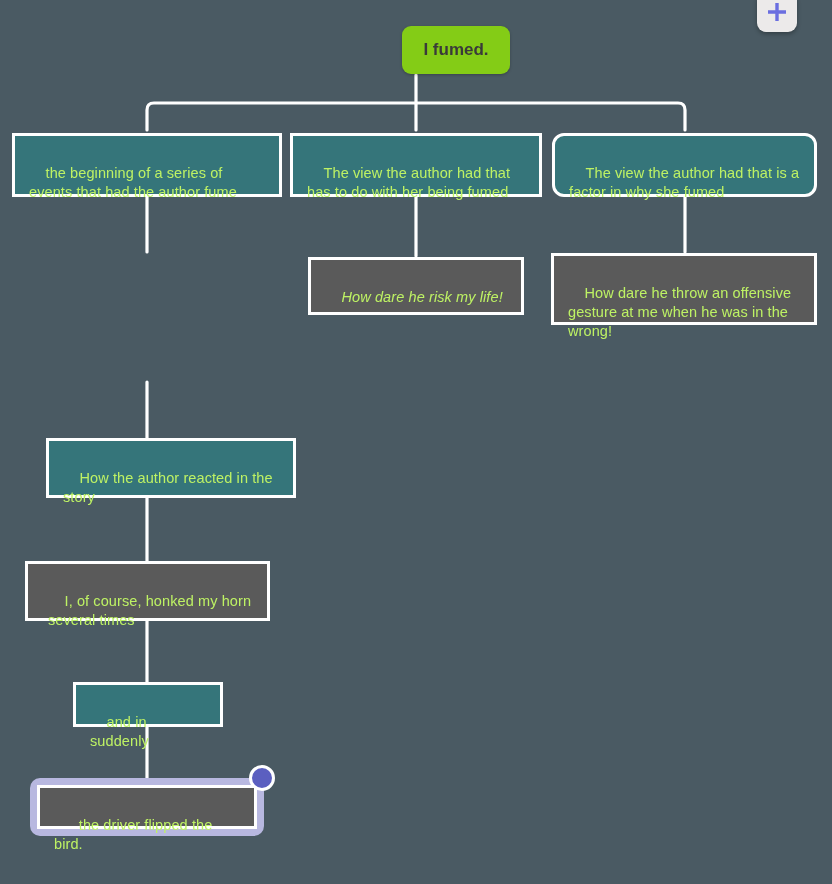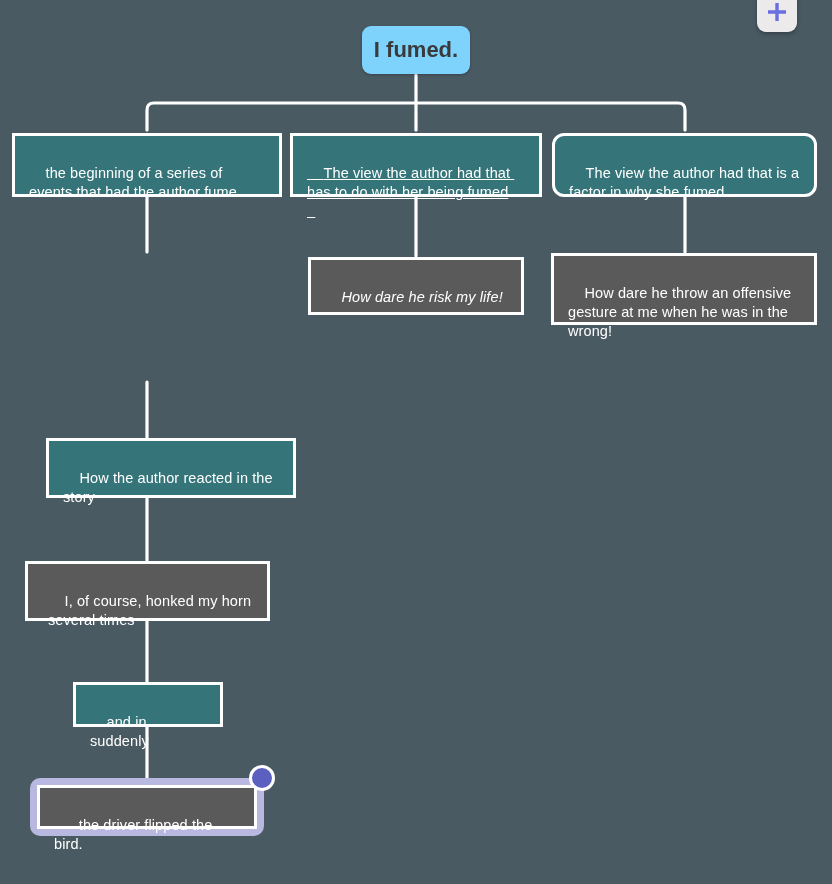--- a/index.html
+++ b/index.html
@@ -29,48 +29,49 @@
     top: 0;
     width: 832px;
     height: 884px;
     pointer-events: none;
   }
 
   
   .node {
     position: absolute;
     box-sizing: border-box;
-    color: #ffffff;
+    color: #bef264;
     font-size: 14.5px;
     line-height: 19px;
     letter-spacing: 0.1px;
     padding: 9px 12px 10px 14px;
     border: 3px solid #ffffff;
     white-space: pre-wrap;
   }
   .node.teal {
     background: #35757a;
   }
   .node.gray {
     background: #5a5a5a;
   }
 
   
   .root-node {
     position: absolute;
     box-sizing: border-box;
-    background: #7dd3fc;
+    background: #84cc16;
     color: #3a3a3a;
-    font-size: 22px;
+    font-size: 17px;
     font-weight: bold;
     border-radius: 9px;
     display: flex;
     align-items: center;
     justify-content: center;
     box-shadow: 0 1px 3px rgba(0,0,0,0.25);
+    margin-left: 40px;
   }
 
   
   .selected-wrap {
     position: absolute;
     box-sizing: border-box;
     background: #b8b8e0;
     padding: 7px;
     border-radius: 10px;
   }
@@ -141,21 +142,21 @@
   </div>
 
   <div class="root-node" style="left:362px; top:26px; width:108px; height:48px;">
     <span>I fumed.</span>
   </div>
 
   <div class="node teal" style="left:12px; top:133px; width:270px; height:64px;">
     <span>the beginning of a series of events that had the author fume</span>
   </div>
 
-  <div class="node teal" style="left:290px; top:133px; width:252px; height:64px;text-decoration:underline;">
+  <div class="node teal" style="left:290px; top:133px; width:252px; height:64px;">
     <span>The view the author had that has to do with her being fumed</span>
   </div>
 
   <div class="node teal" style="left:552px; top:133px; width:265px; height:64px;border-radius:12px;">
     <span>The view the author had that is a factor in why she fumed</span>
   </div>
 
 
   <div class="node gray" style="left:308px; top:257px; width:216px; height:58px;font-style:italic;">
     <span>How dare he risk my life!</span>

